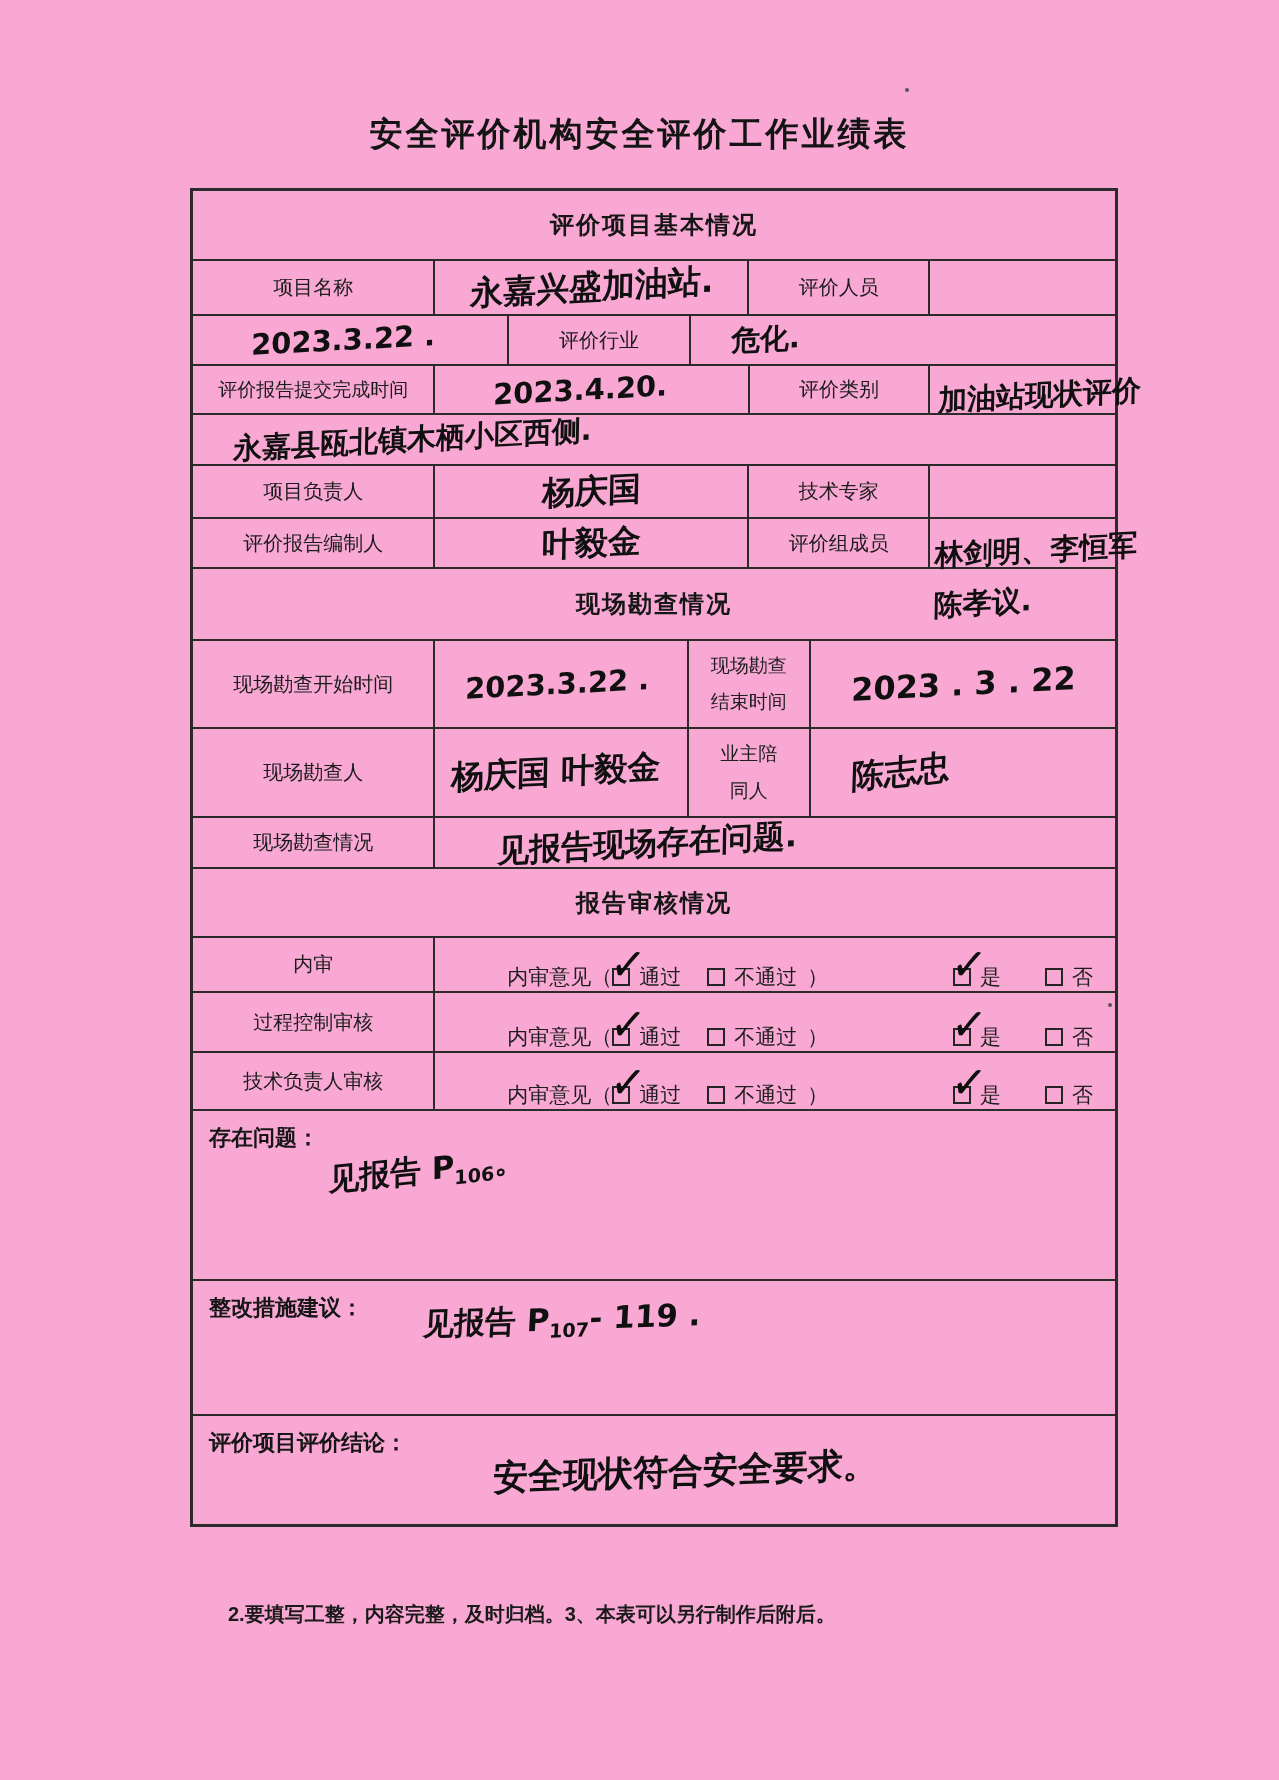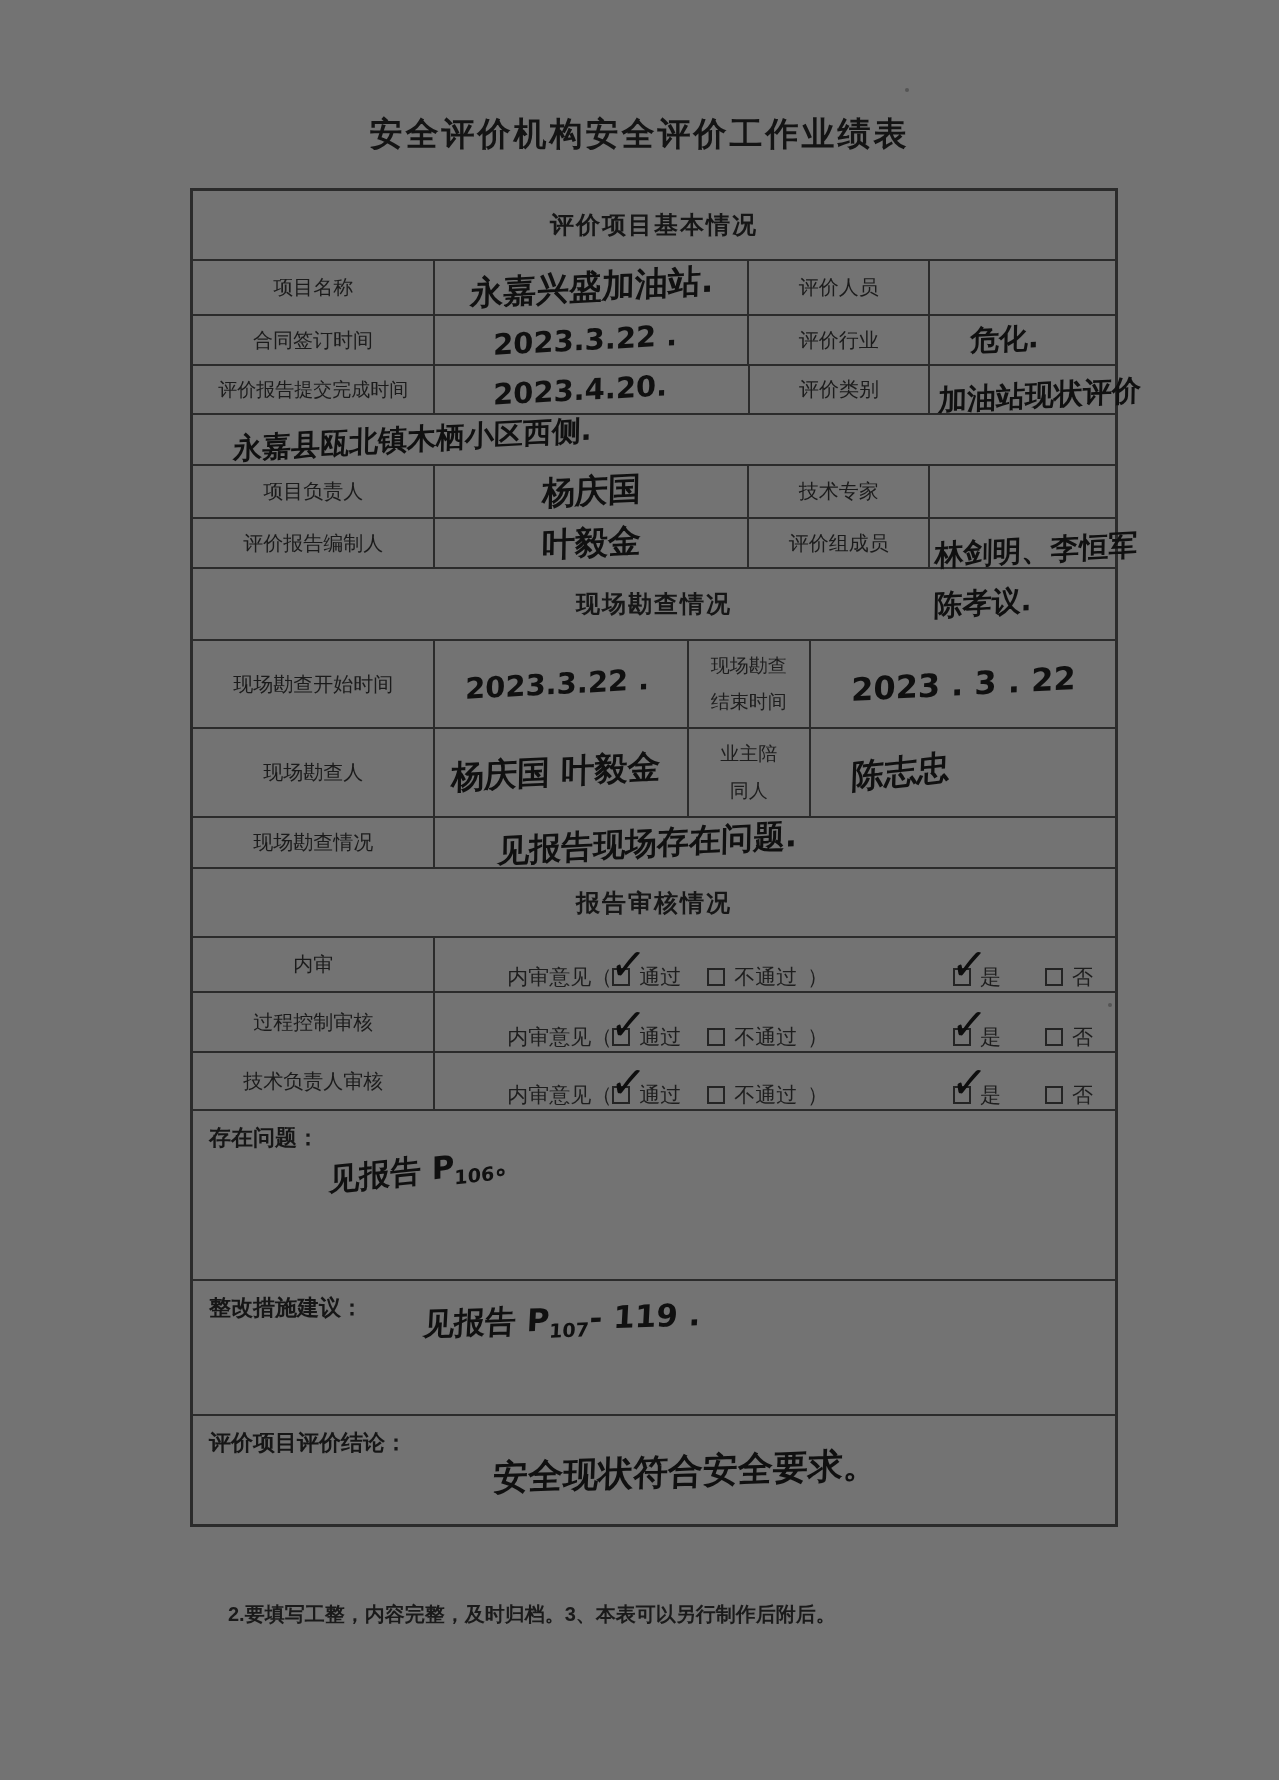--- a/index.html
+++ b/index.html
@@ -1,19 +1,19 @@
 <!DOCTYPE html>
 <html><head>
 <meta charset="utf-8">
 <style>
   html,body{margin:0;padding:0;}
   .page{
     position:relative;
     width:1279px;height:1780px;
-    background:#737373;
+    background:#f9a8d4;
     font-family:"Liberation Sans",sans-serif;
     color:#1e1e1e;
     overflow:hidden;
   }
   .doc-title{
     position:absolute;top:112px;left:0;width:100%;
     text-align:center;
     font-size:33px;font-weight:bold;letter-spacing:3px;
     color:#141414;
   }
@@ -119,21 +119,20 @@
     <div class="row" style="height:55px">
       <div class="cell c1 label">项目名称</div>
       <div class="cell c2">
         <span class="hw hw-34">永嘉兴盛加油站.</span>
       </div>
       <div class="cell c3 label">评价人员</div>
       <div class="cell c4"></div>
     </div>
 
     <div class="row" style="height:50px">
-      <div class="cell c1 label">合同签订时间</div>
       <div class="cell c2 value-cell pad60">
         <span class="hw hw-30">2023.3.22 .</span>
       </div>
       <div class="cell c3 label">评价行业</div>
       <div class="cell c4 value-cell pad40">
         <span class="hw hw-30">危化.</span>
       </div>
     </div>
 
     <div class="row" style="height:49px">

